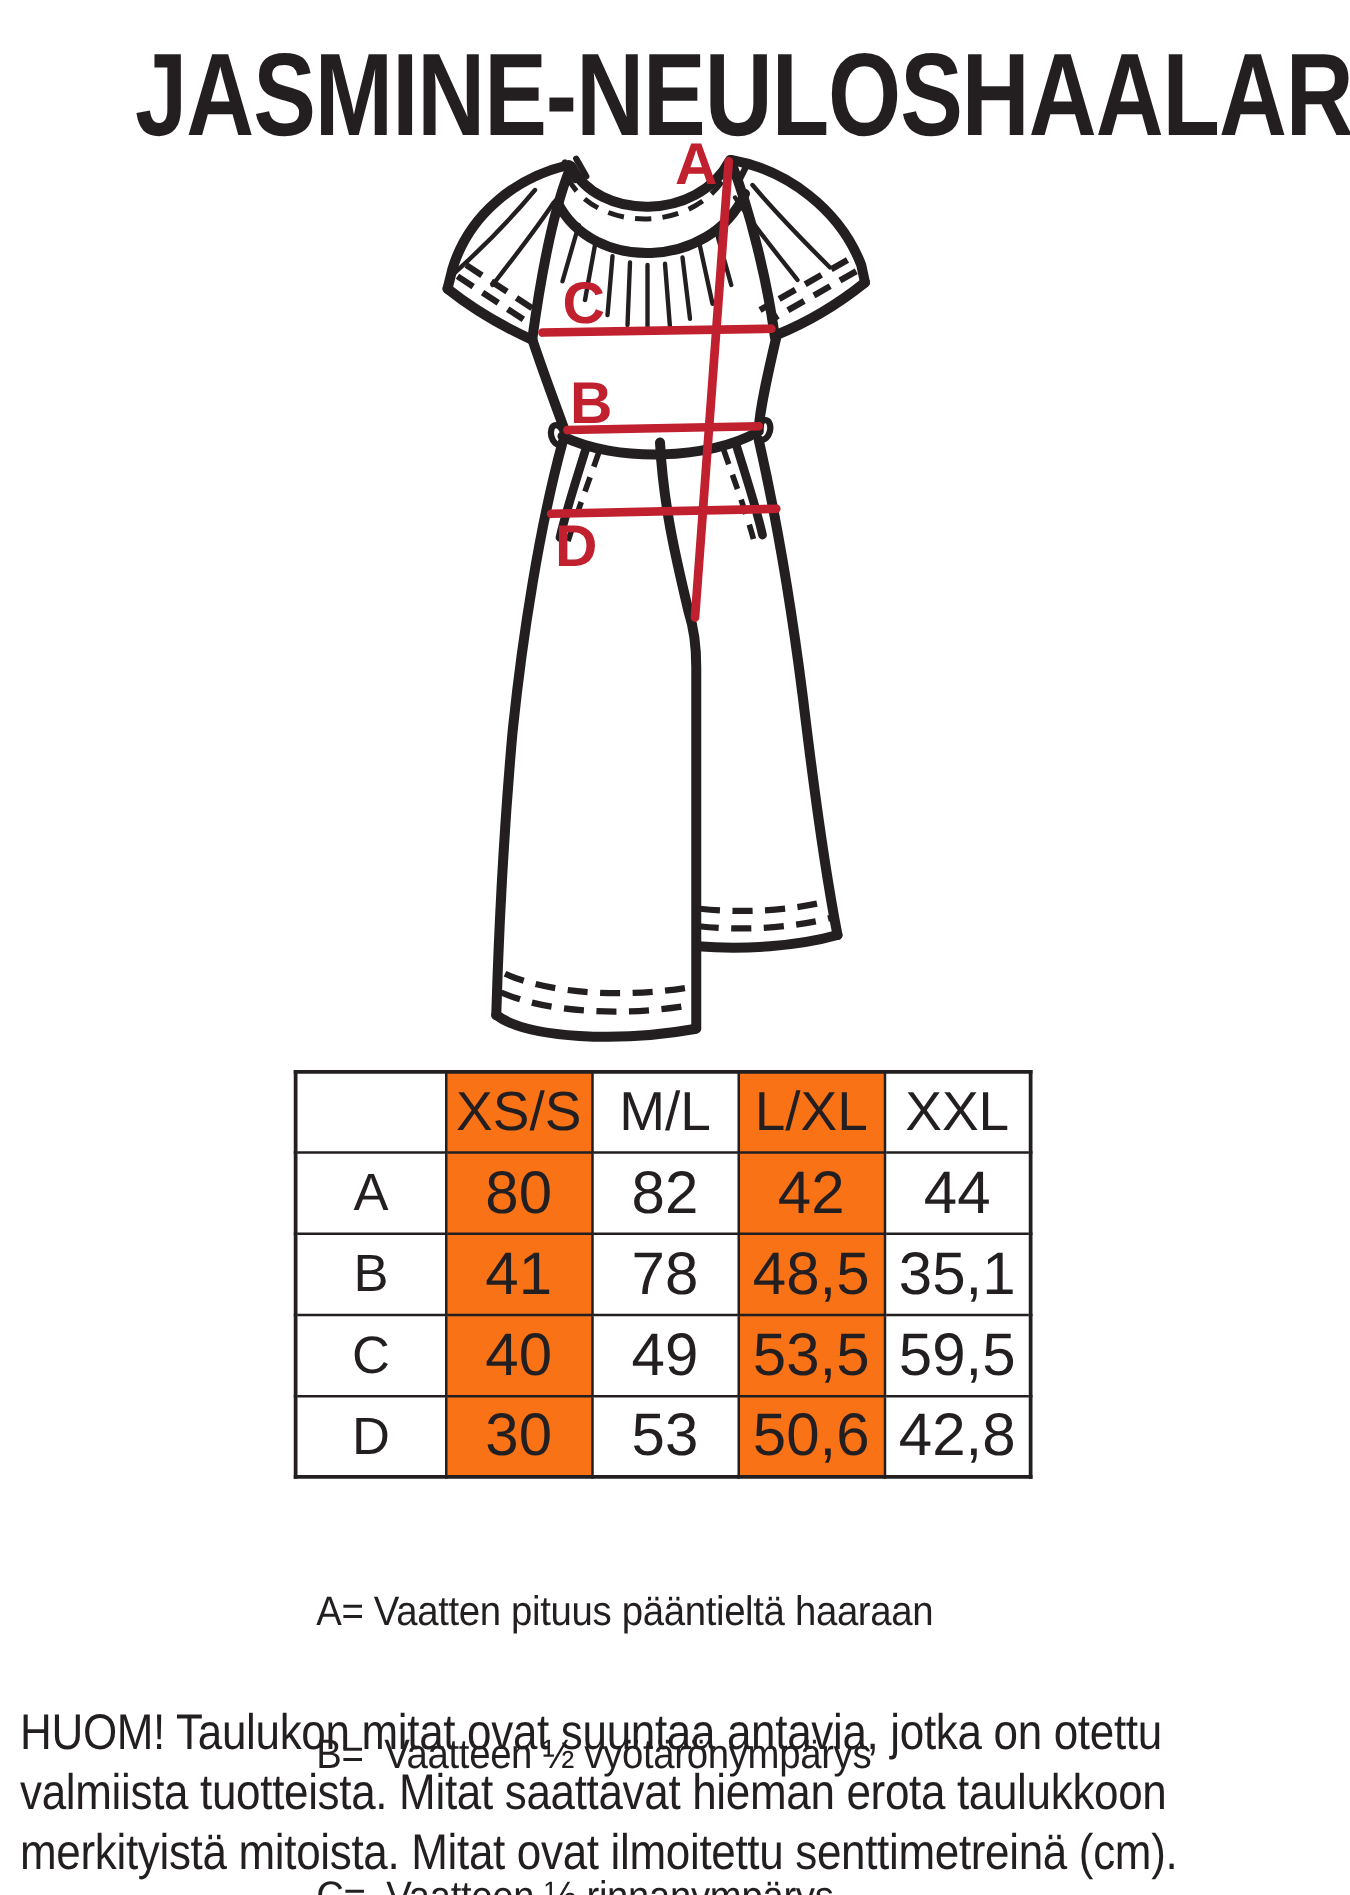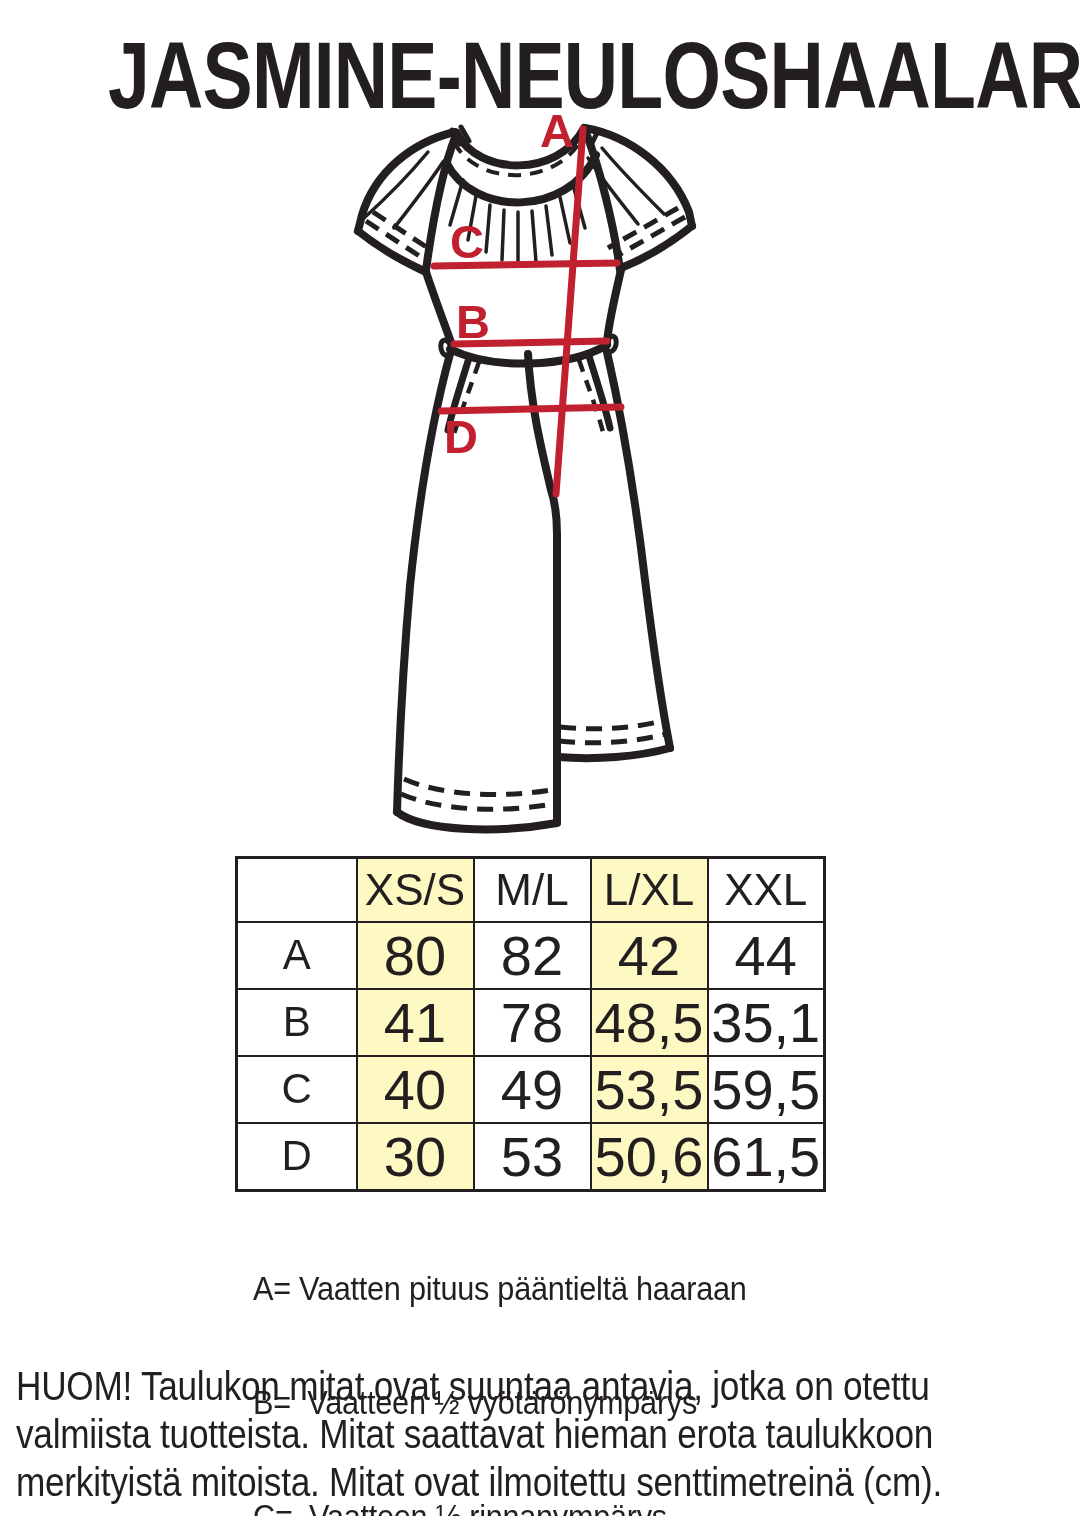--- a/index.html
+++ b/index.html
@@ -20,22 +20,22 @@
     position:absolute;left:235px;top:856px;border-collapse:collapse;table-layout:fixed;
     border:3px solid #231f20;font-family:"Liberation Sans",sans-serif;color:#231f20;
   }
   .size-table td{border:2px solid #231f20;text-align:center;vertical-align:middle;padding:0;}
   .size-table col.c-label{width:120px;}
   .size-table col.c-size{width:117px;}
   .size-table tr{height:65px;}
   .size-table tr.header-row{height:64px;}
   .size-table tr.header-row td{font-size:44px;}
   .size-table td.row-label{font-size:42px;}
-  .size-table td.val{font-size:56px;}
-  .size-table td.shaded{background:#fef9c3;}
+  .size-table td.val{font-size:48px;}
+  .size-table td.shaded{background:#f97316;}
   .legend{
     position:absolute;left:253px;top:1194px;
     font-size:33px;line-height:38px;white-space:pre;
     transform:scaleX(0.93);transform-origin:0 0;letter-spacing:-0.3px;
   }
   .note{
     position:absolute;left:16px;top:1362px;width:1200px;
     font-size:40px;line-height:48px;
     transform:scaleX(0.88);transform-origin:0 0;letter-spacing:-0.3px;
   }
@@ -164,21 +164,21 @@
     <td class="val shaded">40</td>
     <td class="val">49</td>
     <td class="val shaded">53,5</td>
     <td class="val">59,5</td>
   </tr>
   <tr>
     <td class="row-label">D</td>
     <td class="val shaded">30</td>
     <td class="val">53</td>
     <td class="val shaded">50,6</td>
-    <td class="val">61,5</td>
+    <td class="val">42,8</td>
   </tr>
 </tbody>
   </table>
 
 <div class="legend">
   <div>A= Vaatten pituus pääntieltä haaraan</div>
   <div>B=  Vaatteen ½ vyötärönympärys</div>
   <div>C=  Vaatteen ½ rinnanympärys</div>
   
 </div>

